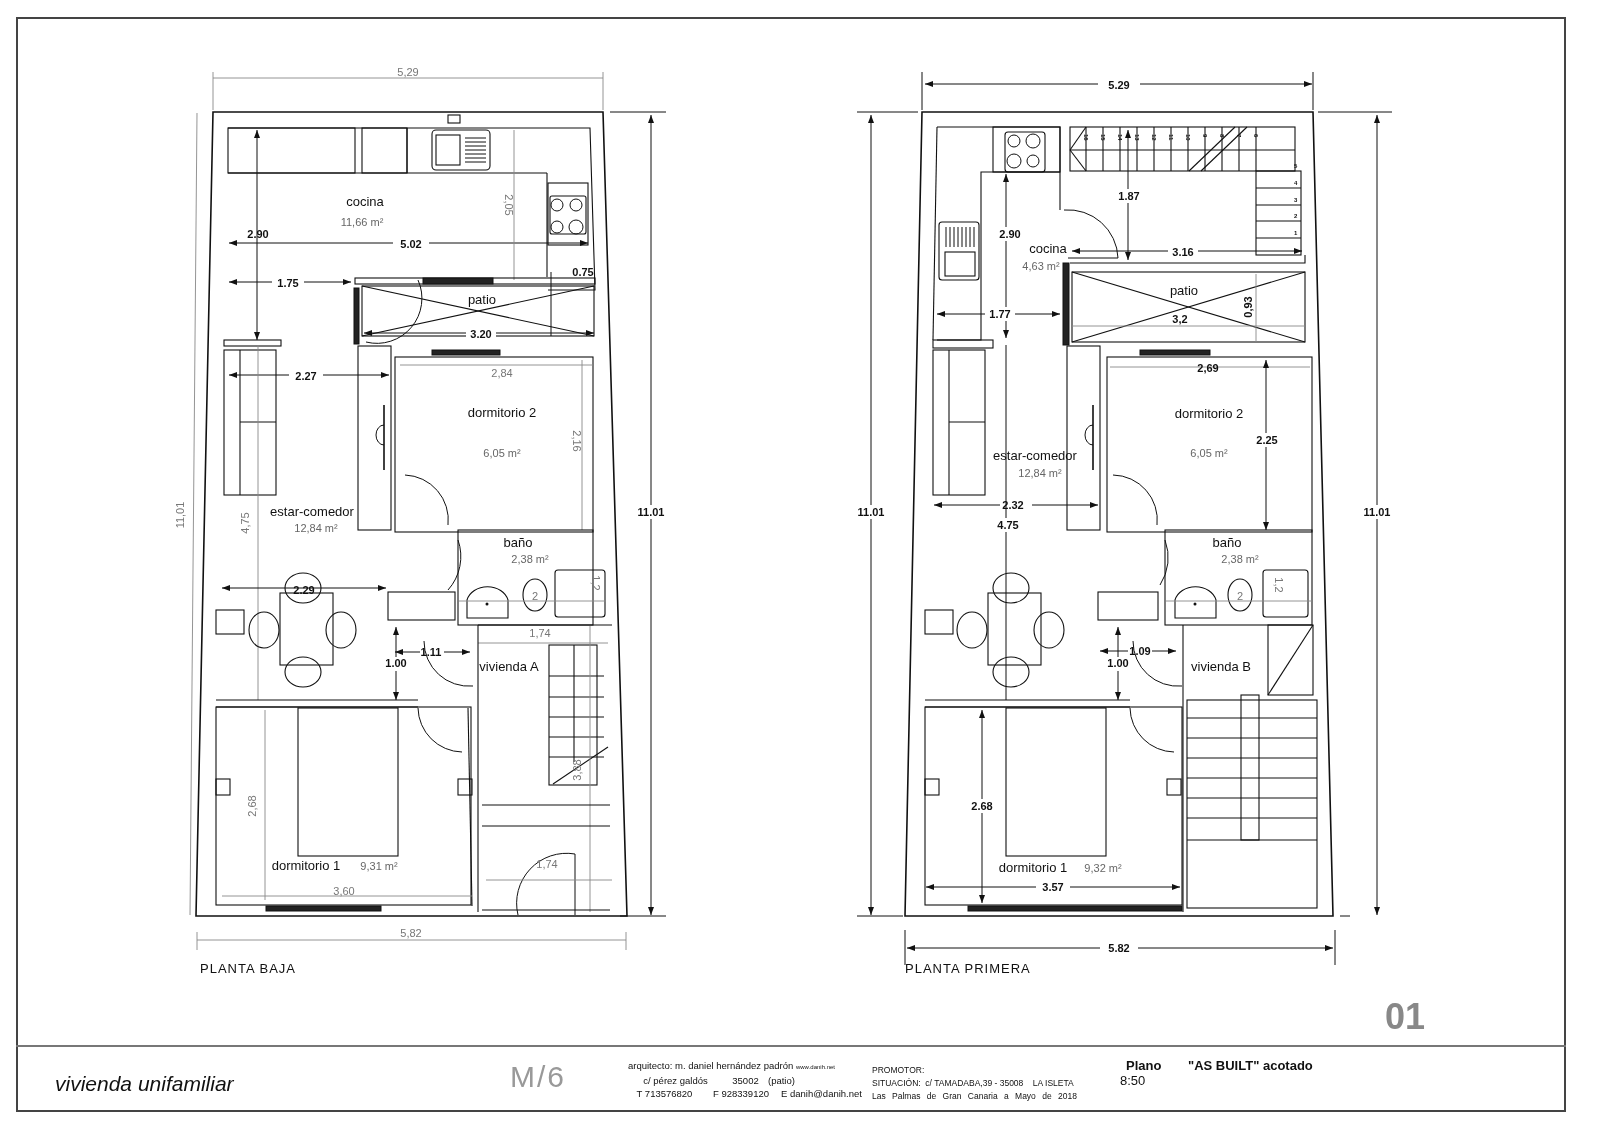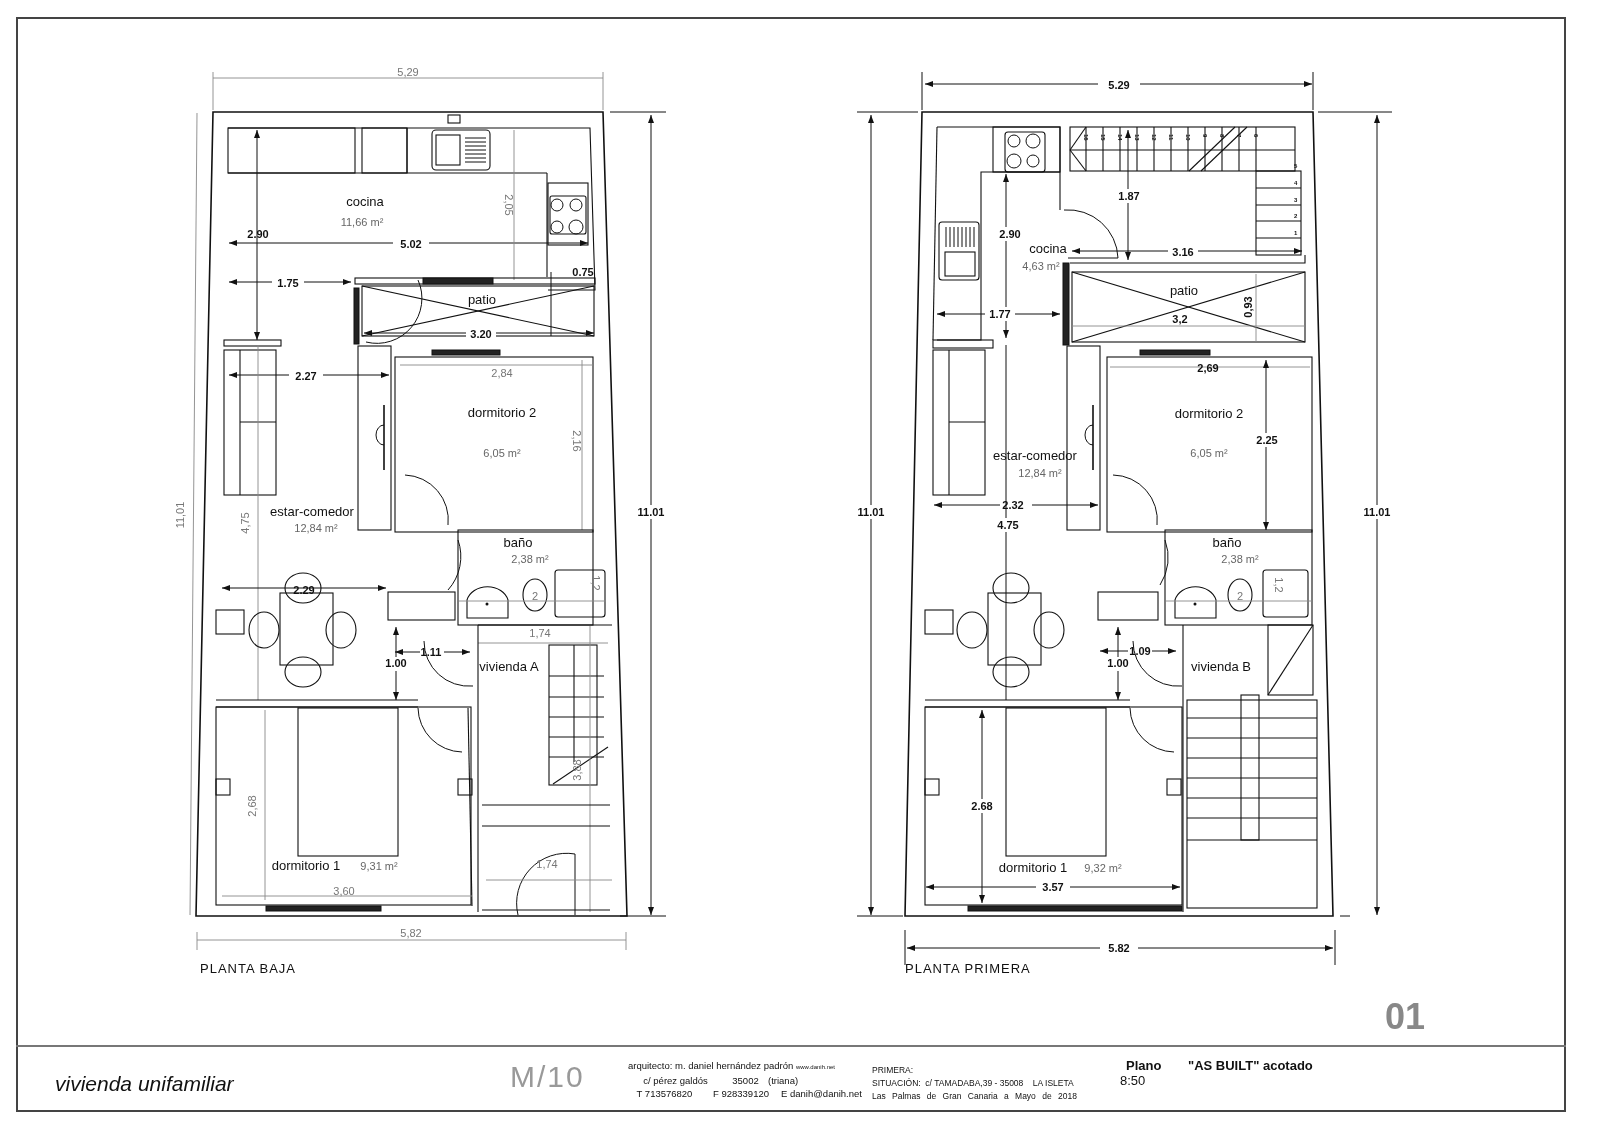--- a/index.html
+++ b/index.html
@@ -455,30 +455,30 @@
     <rect x="1036" y="880" width="34" height="14" fill="#fff"></rect>
     <text class="dimb" x="1053" y="891" text-anchor="middle">3.57</text>
     <text class="room" x="1033" y="872" text-anchor="middle">dormitorio 1</text>
     <text class="area" x="1103" y="872" text-anchor="middle">9,32  m²</text>
 
     <text class="plan-label" x="905" y="973">PLANTA PRIMERA</text>
   </g>
 </svg>
 
 <div class="tb tb-project">vivienda  unifamiliar</div>
-<div class="tb tb-m10">M/10</div>
+<div class="tb tb-m10">M/6</div>
 
 <div class="tb tb-arch">
   <div class="row"><span>arquitecto: m. daniel hernández padrón</span> <span style="font-size:6px">www.danih.net</span></div>
-  <div class="row"><span style="width:95px">c/ pérez galdós</span><span style="width:45px">35002</span><span>(triana)</span></div>
+  <div class="row"><span style="width:95px">c/ pérez galdós</span><span style="width:45px">35002</span><span>(patio)</span></div>
   <div class="row"><span style="width:73px">T 713576820</span><span style="width:80px">F 928339120</span><span>E danih@danih.net</span></div>
 </div>
 
 <div class="tb tb-prom">
-  <div>PRIMERA:</div>
+  <div>PROMOTOR:</div>
   <div style="white-space:pre">SITUACIÓN:  c/ TAMADABA,39 - 35008    LA ISLETA</div>
   <div style="word-spacing:4px">Las Palmas de Gran Canaria a Mayo de 2018</div>
 </div>
 
 <div class="tb tb-plano">
   <div><b>Plano</b></div>
   <div>8:50</div>
 </div>
 <div class="tb tb-title">"AS BUILT" acotado</div>
 <div class="tb tb-num">01</div>

